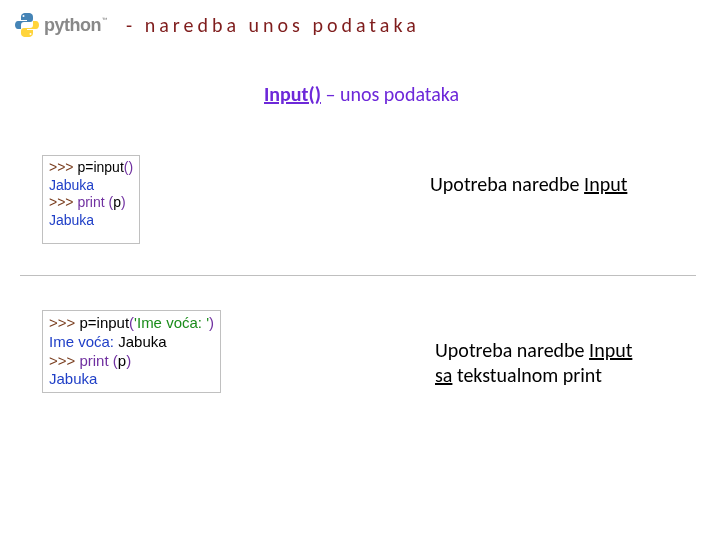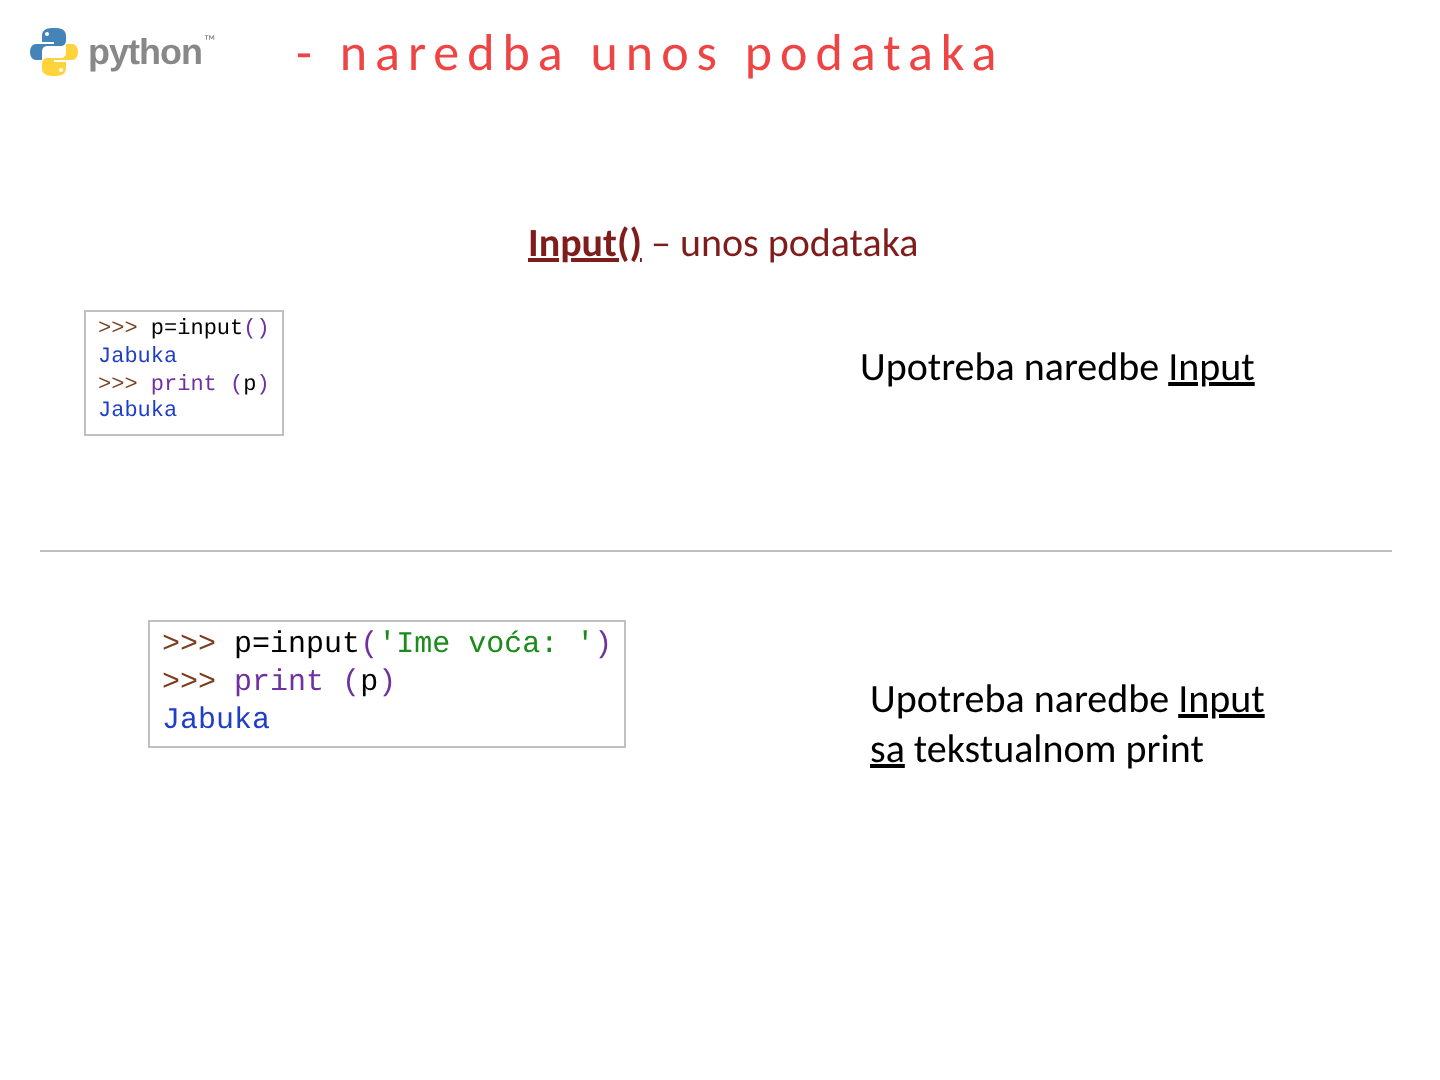--- a/index.html
+++ b/index.html
@@ -10,21 +10,21 @@
     font-family: Calibri, Arial, sans-serif;
     position: relative;
     overflow: hidden;
   }
   .header {
     position: absolute;
     top: 10px;
     left: 14px;
     display: flex;
     align-items: center;
-    gap: 24px;
+    gap: 2px;
   }
   .python-logo {
     width: 110px;
     height: 30px;
     display: flex;
     align-items: center;
     gap: 4px;
   }
   .logo-icon {
     width: 26px;
@@ -38,57 +38,55 @@
     color: #888;
     letter-spacing: -0.5px;
   }
   .logo-tm {
     font-size: 8px;
     color: #888;
     vertical-align: top;
     margin-left: 1px;
   }
   .title {
-    font-size: 26px;
-    color: #ef4444;
+    font-size: 20px;
+    color: #7f1d1d;
     letter-spacing: 4px;
     font-weight: 400;
   }
   .subtitle {
     position: absolute;
     top: 82px;
     left: 264px;
     font-size: 20px;
-    color: #7f1d1d;
-    margin-top: 28px;
+    color: #6d28d9;
   }
   .subtitle .bold-u {
     font-weight: bold;
     text-decoration: underline;
   }
   .code-block-1 {
     position: absolute;
     top: 155px;
     left: 42px;
     border: 1px solid #c0c0c0;
-    padding: 3px 6px 3px 6px;
-    font-family: Liberation Mono, monospace;
-    font-size: 11px;
+    padding: 3px 6px 14px 6px;
+    font-family: Liberation Sans, sans-serif;
+    font-size: 14px;
     line-height: 1.25;
   }
   .code-block-2 {
     position: absolute;
     top: 310px;
     left: 42px;
     border: 1px solid #c0c0c0;
     padding: 3px 6px 3px 6px;
-    font-family: Liberation Mono, monospace;
+    font-family: Liberation Sans, sans-serif;
     font-size: 15px;
     line-height: 1.25;
-    margin-left: 32px;
   }
   .prompt { color: #7a3e1f; }
   .black { color: #000; }
   .purple { color: #7030a0; }
   .blue { color: #1f3fc7; }
   .green { color: #1a8c1a; }
   .desc-1 {
     position: absolute;
     top: 172px;
     left: 430px;
@@ -146,20 +144,21 @@
 </div>
 
 <div class="desc-1">
   <div><span>Upotreba naredbe </span><span class="underline">Input</span></div>
 </div>
 
 <div class="divider"></div>
 
 <div class="code-block-2">
   <div><span class="prompt">&gt;&gt;&gt; </span><span class="black">p</span><span class="black">=</span><span class="black">input</span><span class="purple">(</span><span class="green">'Ime voća: '</span><span class="purple">)</span></div>
+  <div><span class="blue">Ime voća: </span><span class="black">Jabuka</span></div>
   <div><span class="prompt">&gt;&gt;&gt; </span><span class="purple">print</span><span> </span><span class="purple">(</span><span class="black">p</span><span class="purple">)</span></div>
   <div><span class="blue">Jabuka</span></div>
 </div>
 
 <div class="desc-2">
   <div><span>Upotreba naredbe </span><span class="underline">Input</span></div>
   <div><span class="underline">sa</span><span> tekstualnom print</span></div>
 </div>
 
 </body></html>

